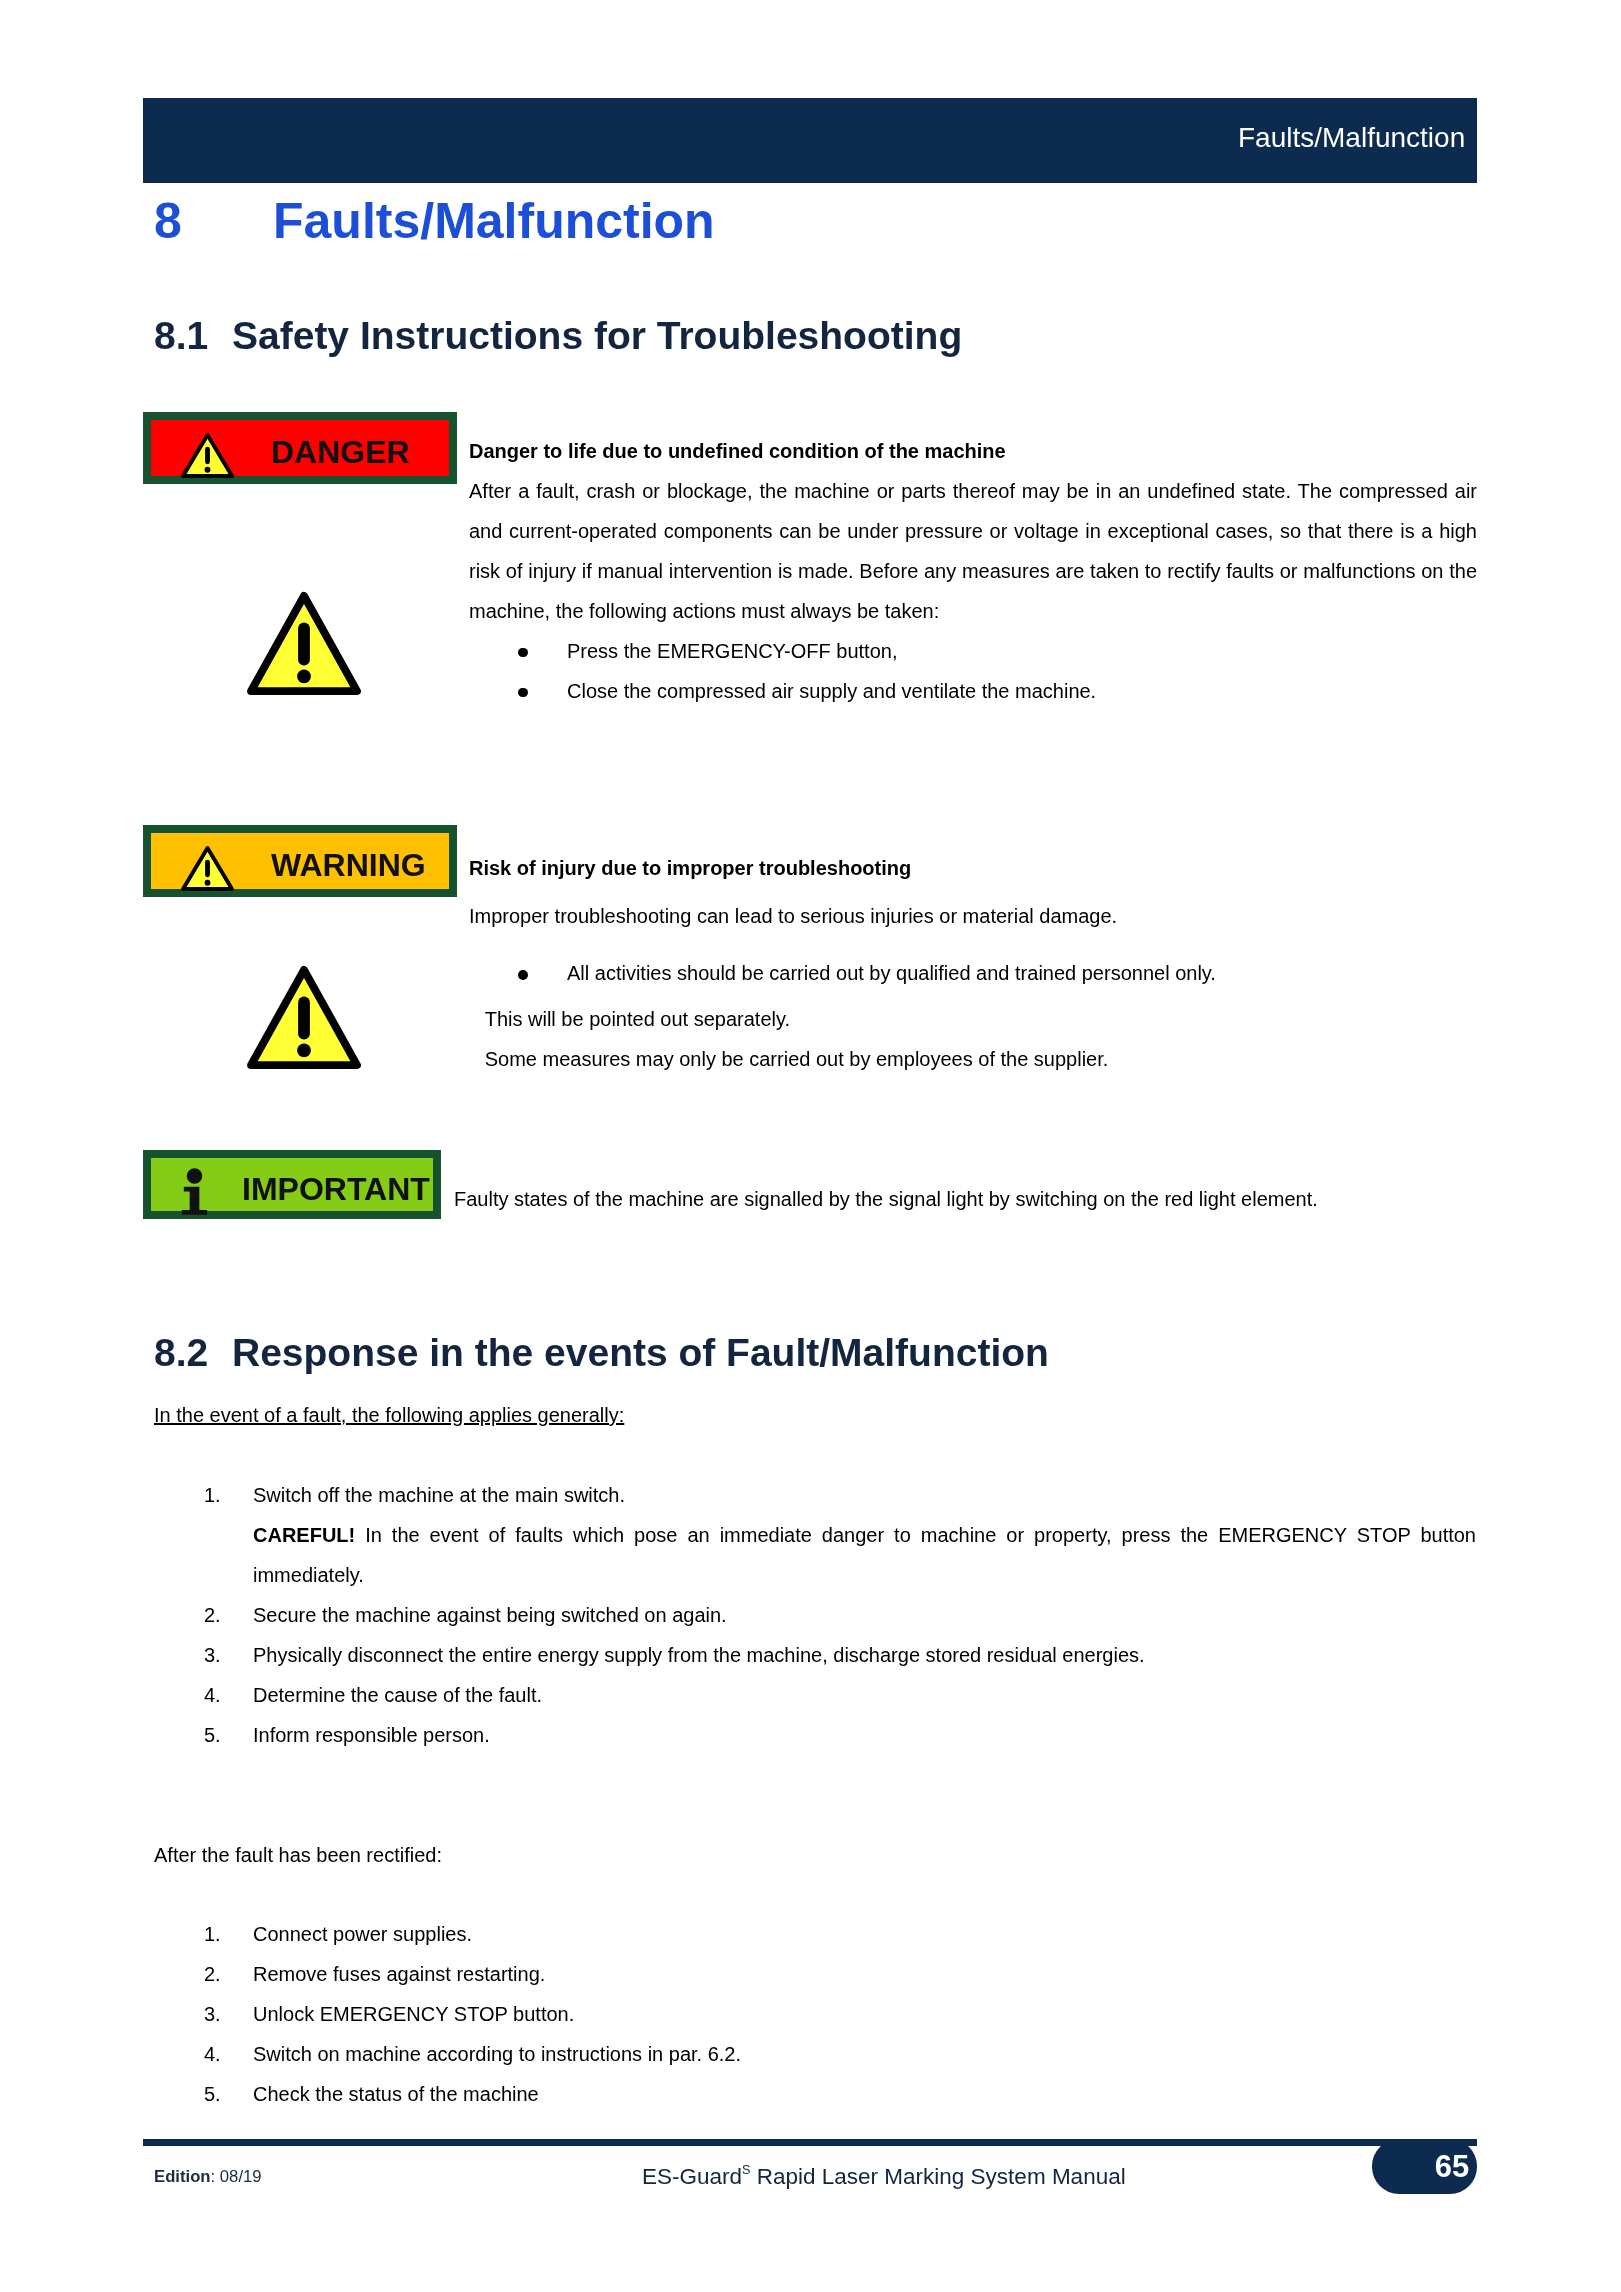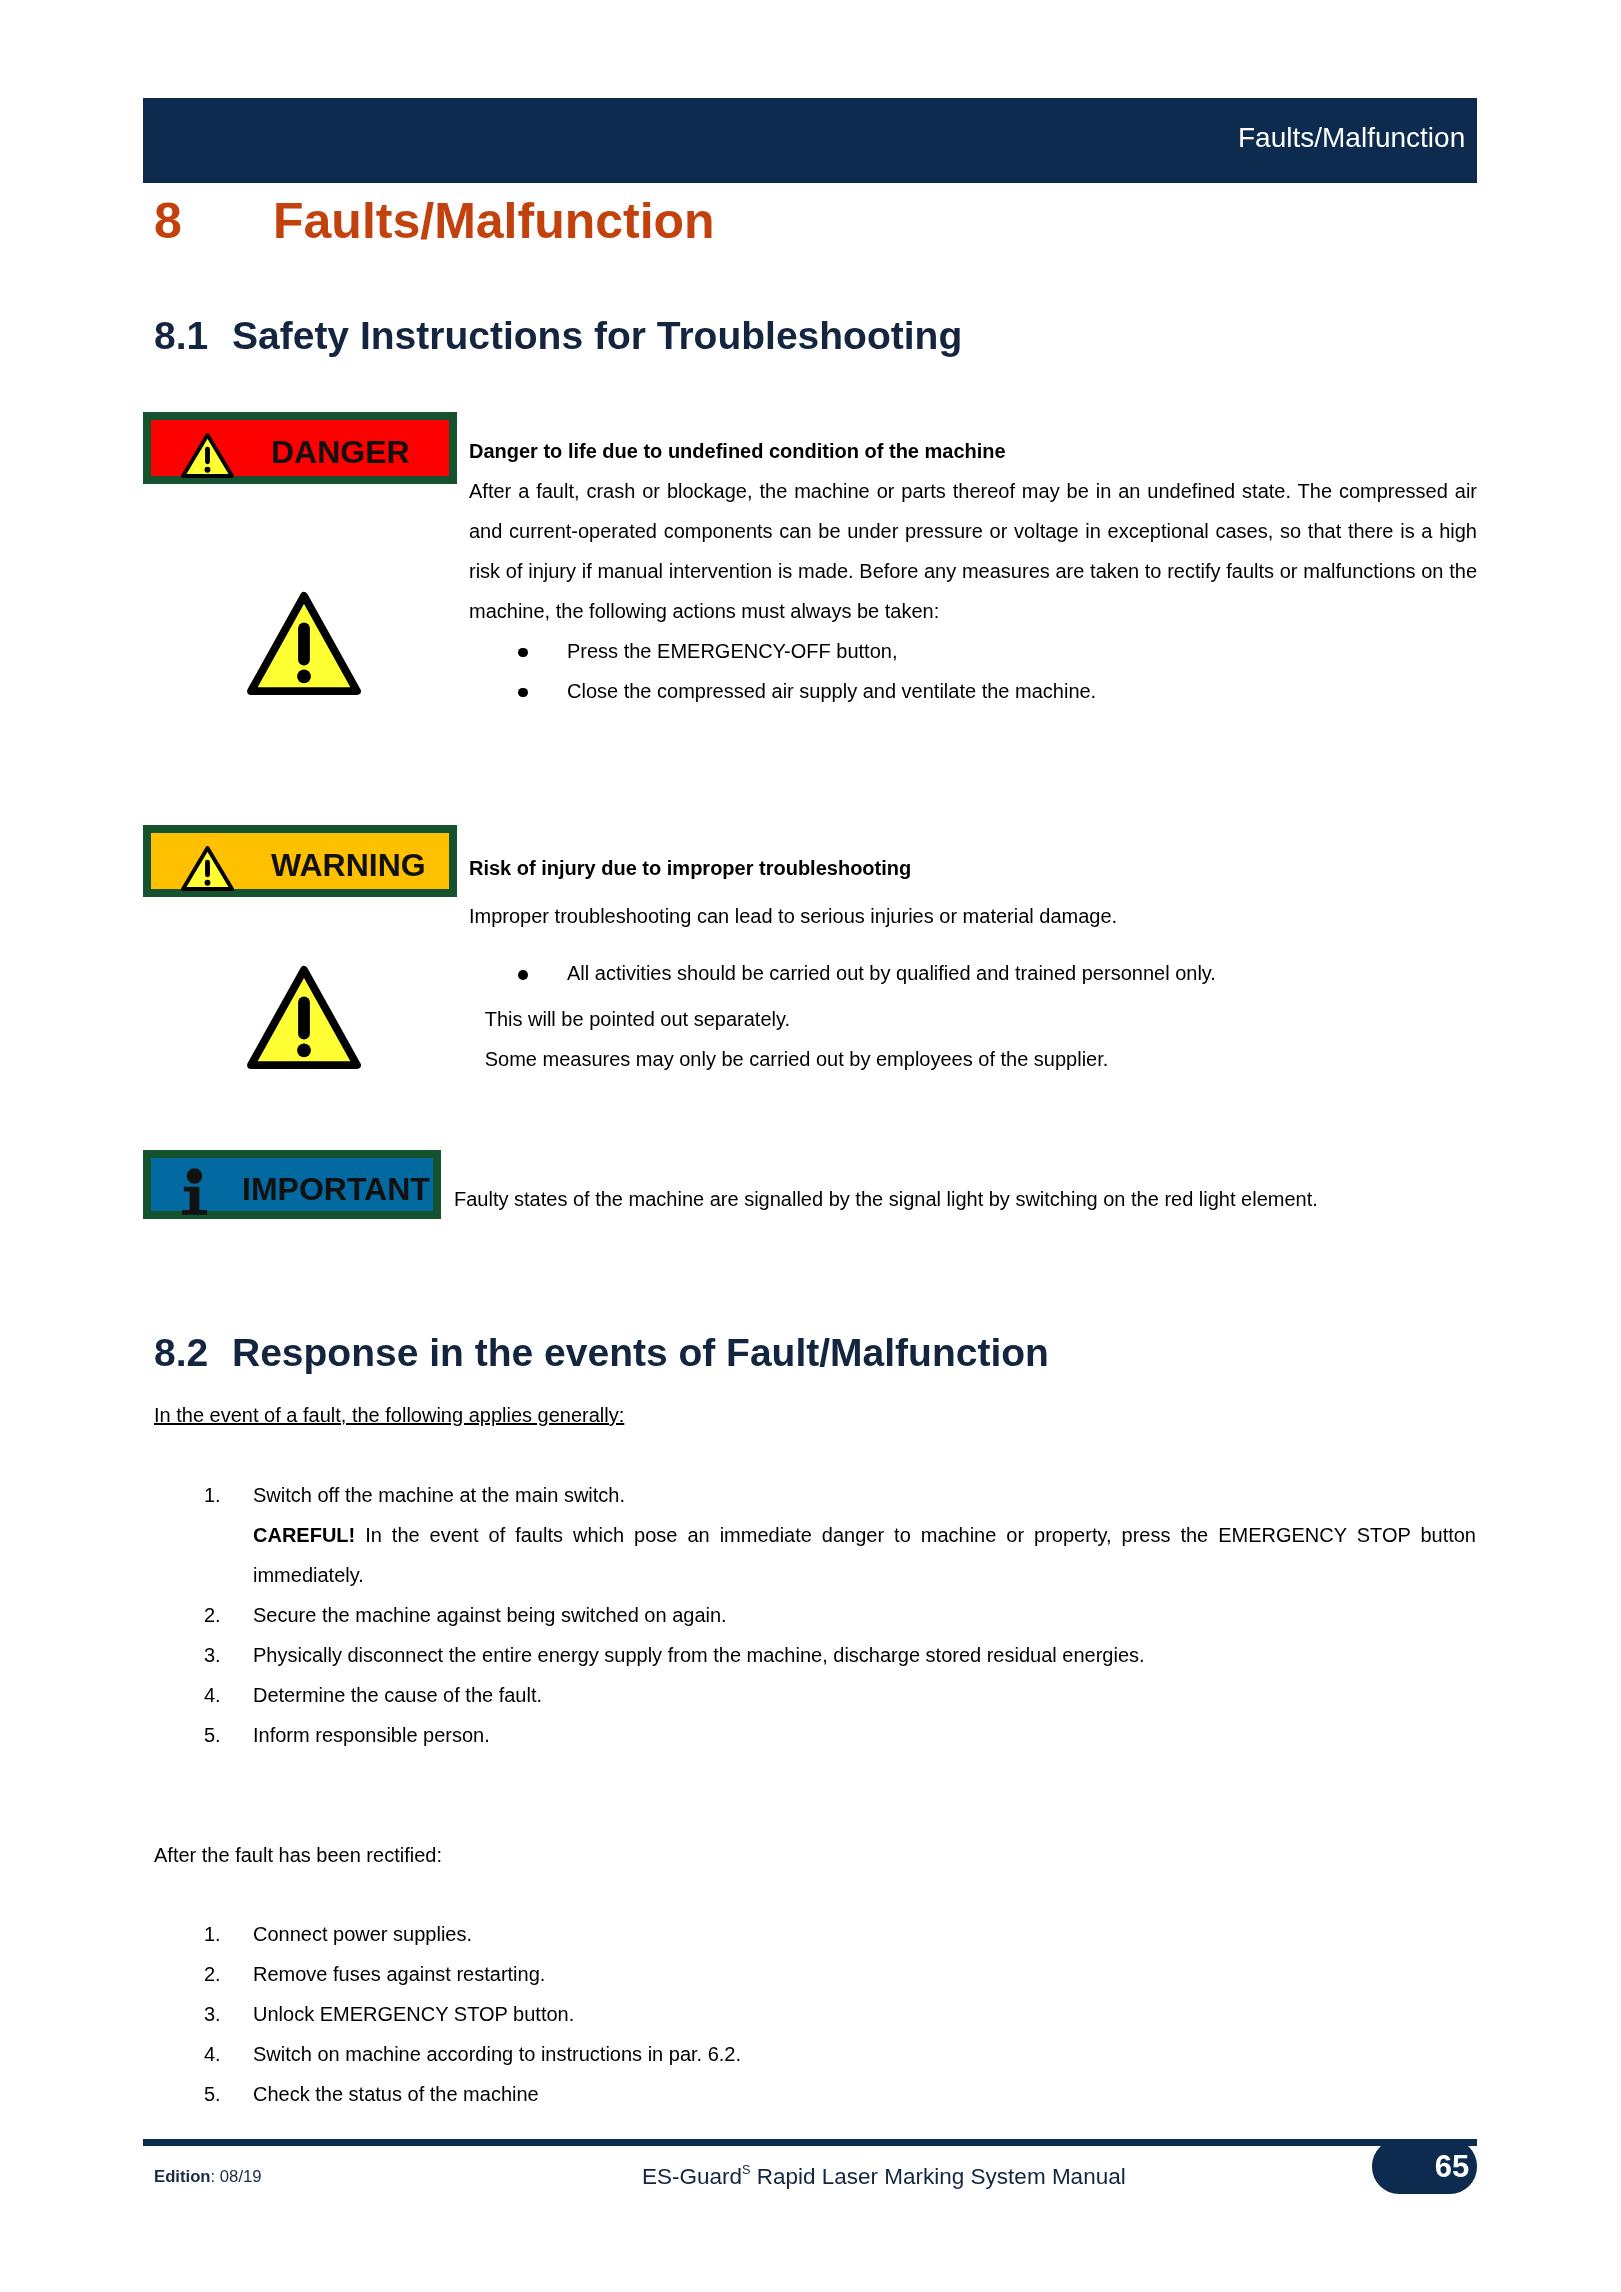--- a/index.html
+++ b/index.html
@@ -6,35 +6,35 @@
   body { width: 1621px; height: 2293px; position: relative; overflow: hidden;
          font-family: "Liberation Sans", sans-serif; color: #000; }
   .abs { position: absolute; }
 
   
   .header-bar { left: 143px; top: 98px; width: 1334px; height: 85px; background: #0d2b4f; }
   .header-title { position: absolute; right: 11.8px; top: 23.5px; color: #fff; font-size: 28px;
                   font-family: "Liberation Sans", sans-serif; }
 
   
-  .h1 { left: 154px; top: 192px; font-size: 50px; font-weight: bold; color: #c2410c; white-space: nowrap; }
+  .h1 { left: 154px; top: 192px; font-size: 50px; font-weight: bold; color: #1d4ed8; white-space: nowrap; }
   .h1 .num { display: inline-block; width: 119px; }
   .h2 { font-size: 39px; font-weight: bold; color: #13253f; white-space: nowrap; }
   .h2 .num { display: inline-block; width: 78px; }
 
   
   .txt { font-size: 20px; line-height: 40px; }
   .justify { text-align: justify; }
   .bold { font-weight: bold; }
 
   
   .sig { left: 143px; width: 314px; height: 72px; box-sizing: border-box; border: 8px solid #14532d; }
   .sig-danger { top: 412px; background: #ff0000; }
   .sig-warning { top: 825px; background: #ffc000; }
-  .sig-important { top: 1150px; width: 298px; height: 69px; background: #0369a1; }
+  .sig-important { top: 1150px; width: 298px; height: 69px; background: #84cc16; }
   .sig-label { position: absolute; top: 13.7px; font-size: 32px; font-weight: bold; color: #111; }
   .sig-icon { position: absolute; left: 29px; top: 11.8px; width: 55px; height: 47px; }
 
   .big-tri { width: 116px; height: 106px; }
 
   
   ul.bul { list-style: none; margin: 0; padding: 0; }
   ul.bul li { position: relative; padding-left: 98px; }
   ul.bul li .dot { position: absolute; left: 49px; top: 16.7px; width: 9.8px; height: 9.8px; border-radius: 50%; background: #000; }
 

